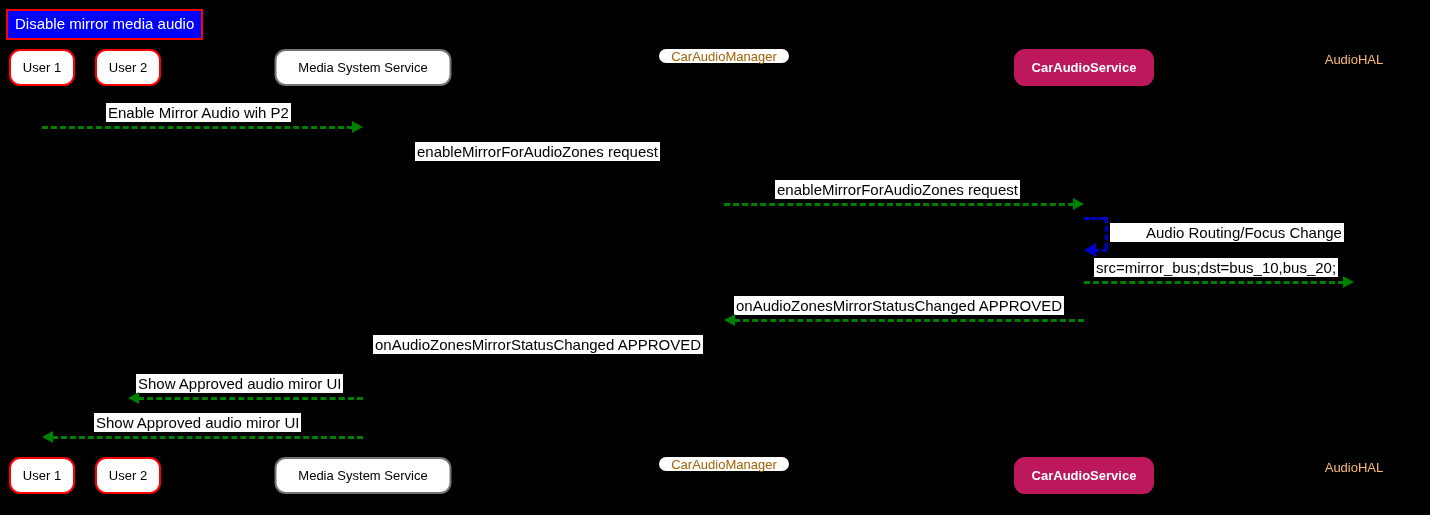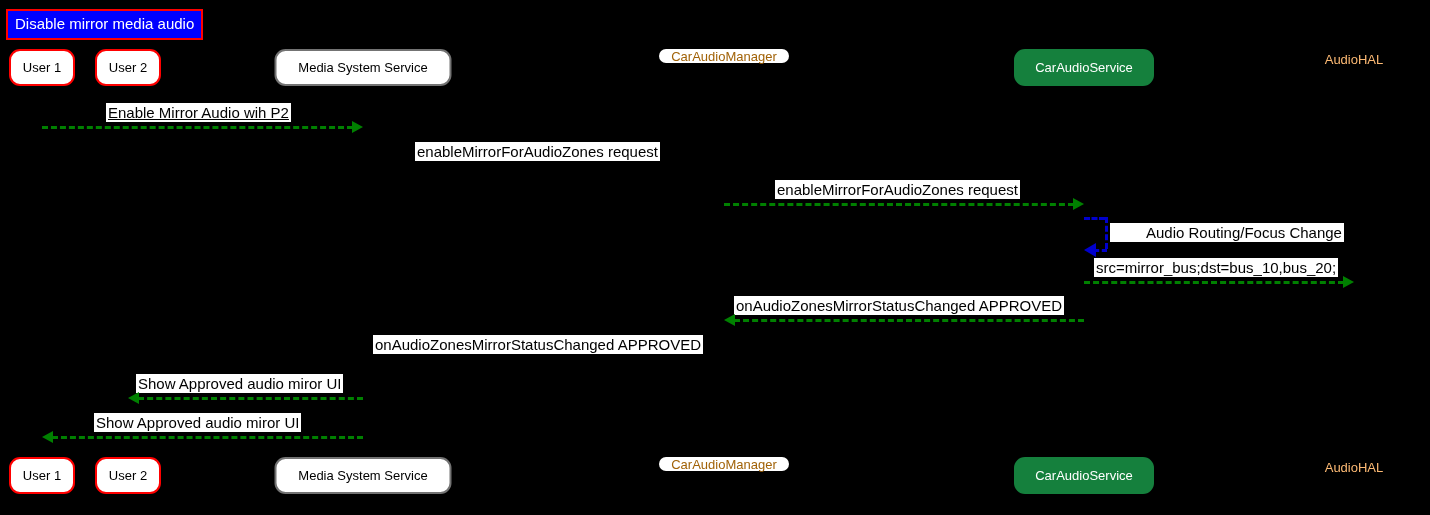--- a/index.html
+++ b/index.html
@@ -59,23 +59,24 @@
     color: #000000;
     border: 2px solid #737373;
   }
   .participant.plainwhite {
     background: #ffffff;
     color: #a16207;
     border: none;
     height: 14px;
   }
   .participant.bluebox {
-    background: #15803d;
+    background: #be185d;
     color: #ffffff;
     border: none;
+    font-weight: bold;
   }
   .participant.nobox {
     background: transparent;
     color: #fdba74;
     border: none;
     height: 20px;
   }
 
   
   .lifeline {
@@ -165,21 +166,21 @@
     </div>
   <div id="participants-bottom">
       <div class="participant boxed" style="left: 42px; top: 457px; width: 66px;">User 1</div>
       <div class="participant boxed" style="left: 128px; top: 457px; width: 66px;">User 2</div>
       <div class="participant boxed-green" style="left: 363px; top: 457px; width: 177px;">Media System Service</div>
       <div class="participant plainwhite" style="left: 724px; top: 457px; width: 130px;">CarAudioManager</div>
       <div class="participant bluebox" style="left: 1084px; top: 457px; width: 140px;">CarAudioService</div>
       <div class="participant nobox" style="left: 1354px; top: 457px; width: 76px;">AudioHAL</div>
     </div>
   <div id="messages-layer">
-      <div class="msg-label" style="left: 106px; top: 103px; text-decoration: underline;">Enable Mirror Audio wih P2</div>
+      <div class="msg-label" style="left: 106px; top: 103px;">Enable Mirror Audio wih P2</div>
       <div class="arrow-line" style="border-top-color: rgb(0, 128, 0); top: 126px; left: 42px; width: 311px;"></div>
       <div class="arrow-head right" style="top: 121px; left: 352px; border-left-color: rgb(0, 128, 0);"></div>
       <div class="msg-label" style="left: 415px; top: 142px;">enableMirrorForAudioZones request</div>
       <div class="msg-label" style="left: 775px; top: 180px;">enableMirrorForAudioZones request</div>
       <div class="arrow-line" style="border-top-color: rgb(0, 128, 0); top: 203px; left: 724px; width: 350px;"></div>
       <div class="arrow-head right" style="top: 198px; left: 1073px; border-left-color: rgb(0, 128, 0);"></div>
       <div class="msg-label" style="left: 1110px; top: 223px; padding-left: 36px;">Audio Routing/Focus Change</div>
       <div class="self-seg self-top" style="left: 1084px; top: 217px; width: 21px;"></div>
       <div class="self-seg self-right" style="left: 1105px; top: 217px; height: 32px;"></div>
       <div class="self-seg self-bottom" style="left: 1094px; top: 249px; width: 13px;"></div>

